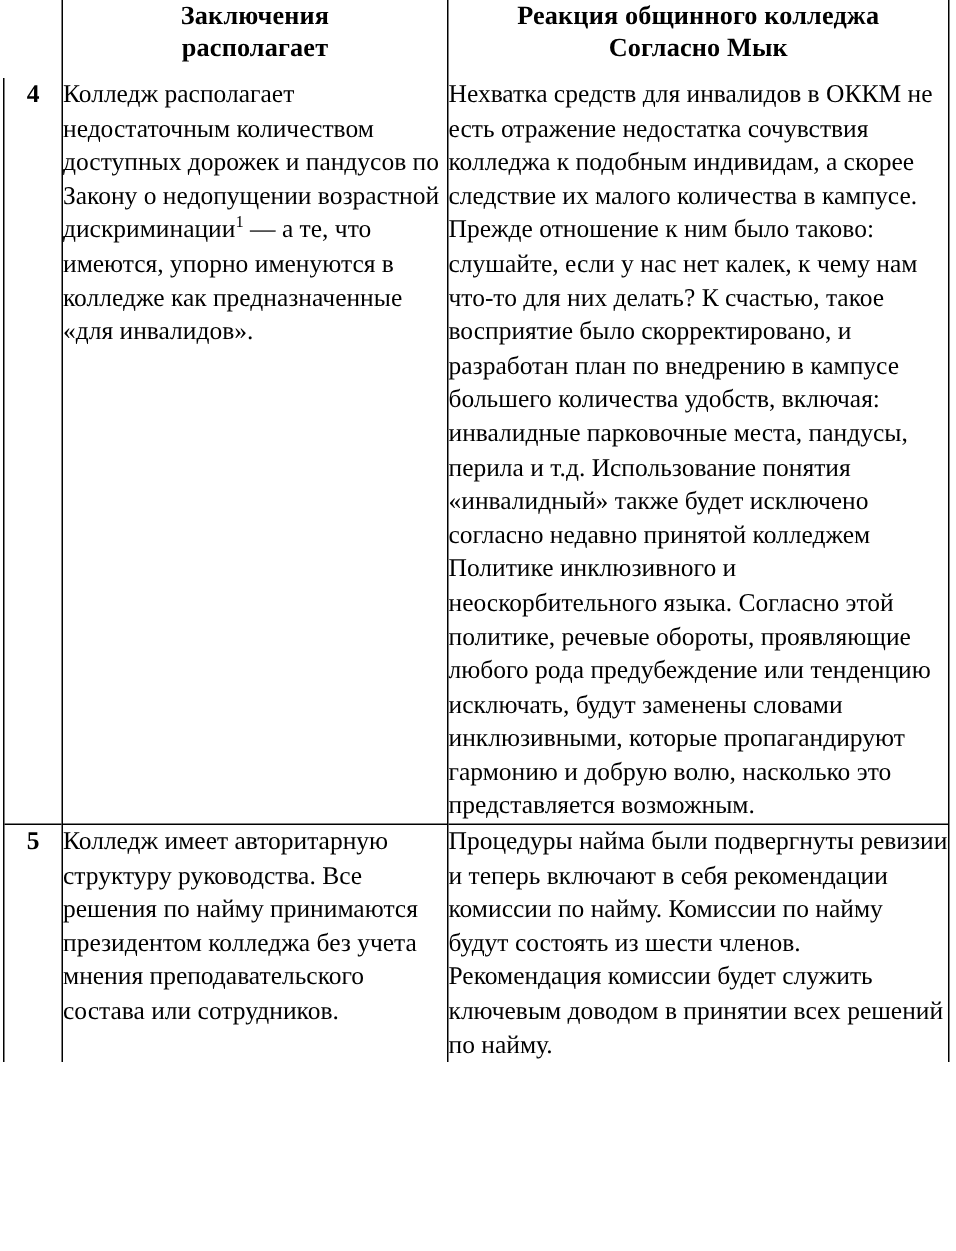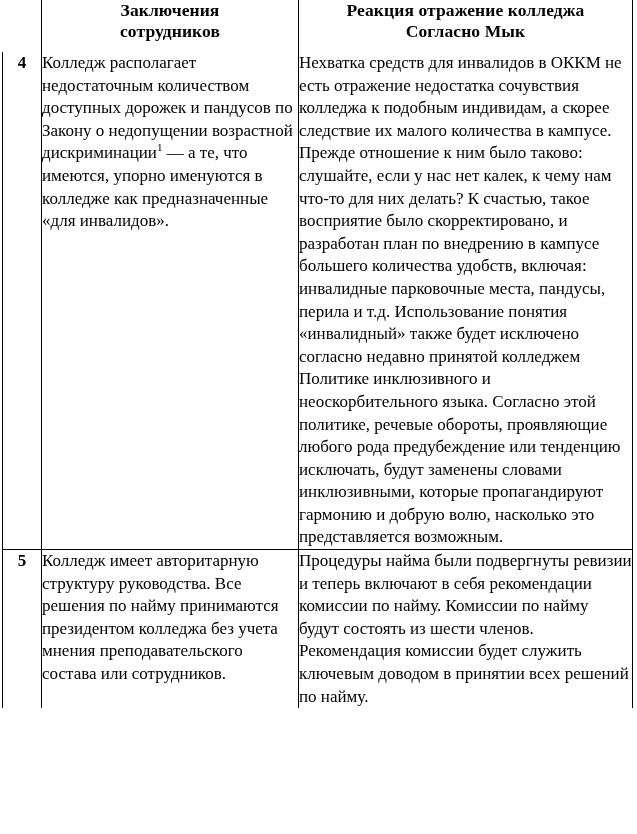--- a/index.html
+++ b/index.html
@@ -116,24 +116,24 @@
       <col class="c-num">
       <col class="c-find">
       <col class="c-resp">
     </colgroup>
 
     <thead>
       <tr>
         <th class="num-head"></th>
         <th class="find-head">
           <span>Заключения</span><br>
-          <span>сотрудников</span>
+          <span>располагает</span>
         </th>
         <th class="resp-head">
-          <span>Реакция отражение колледжа</span><br>
+          <span>Реакция общинного колледжа</span><br>
           <span>Согласно Мык</span>
         </th>
       </tr>
     </thead>
 
     <tbody>
 
       <tr>
         <td class="num-cell">4</td>
         <td class="text-cell">

